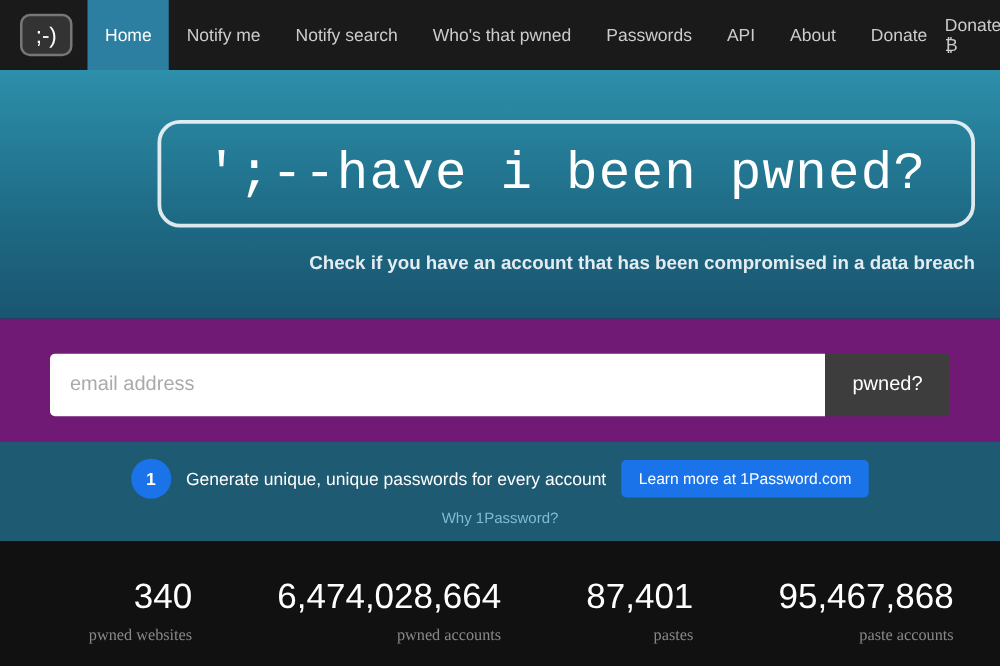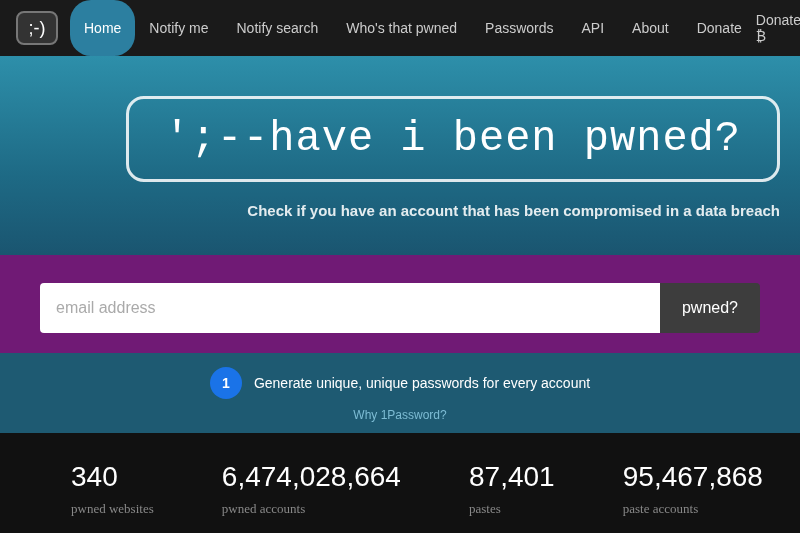--- a/index.html
+++ b/index.html
@@ -39,21 +39,20 @@
       display: flex;
       align-items: center;
       color: #ccc;
       font-size: 14px;
       cursor: pointer;
       white-space: nowrap;
     }
     .nav-item.active {
       background: #2c7fa0;
       color: #fff;
-      border-radius: 21px;
     }
     .nav-donate {
       margin-left: auto;
       display: flex;
       align-items: center;
       color: #ccc;
       font-size: 14px;
       gap: 4px;
       cursor: pointer;
     }
@@ -167,21 +166,21 @@
 
     
     .stats {
       background: #111;
       display: flex;
       justify-content: space-around;
       padding: 28px 20px;
       flex: 1;
     }
     .stat-item {
-      text-align: left;
+      text-align: right;
       margin-left: 34px;
     }
     .stat-number {
       color: #fff;
       font-size: 28px;
       font-weight: 300;
       display: block;
       margin-bottom: 6px;
     }
     .stat-label {
@@ -227,20 +226,21 @@
     <button class="search-btn">pwned?</button>
   </div>
 </div>
 
 <div class="password-banner">
   <div class="password-banner-inner">
     <div class="onepass-icon">
       <span>1</span>
     </div>
     <span class="password-banner-text">Generate unique, unique passwords for every account</span>
+    <button class="onepass-btn">Learn more at 1Password.com</button>
   </div>
   <div>
     <a class="why-link">Why 1Password?</a>
   </div>
 </div>
 
 <div class="stats">
 
 <div class="stat-item">
       <span class="stat-number">340</span>

